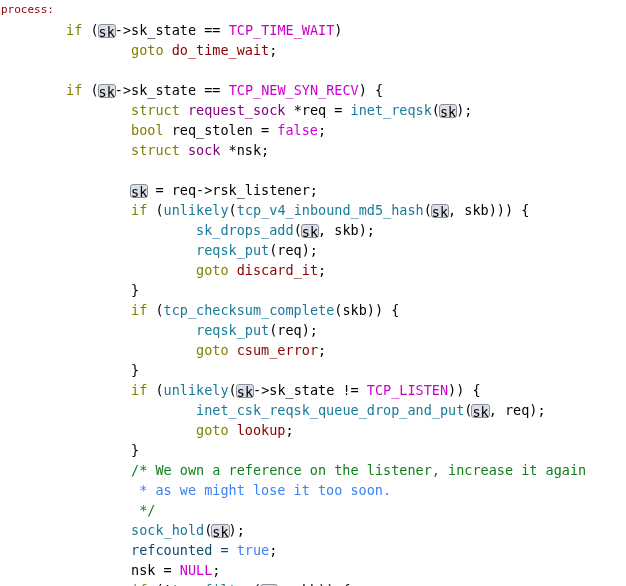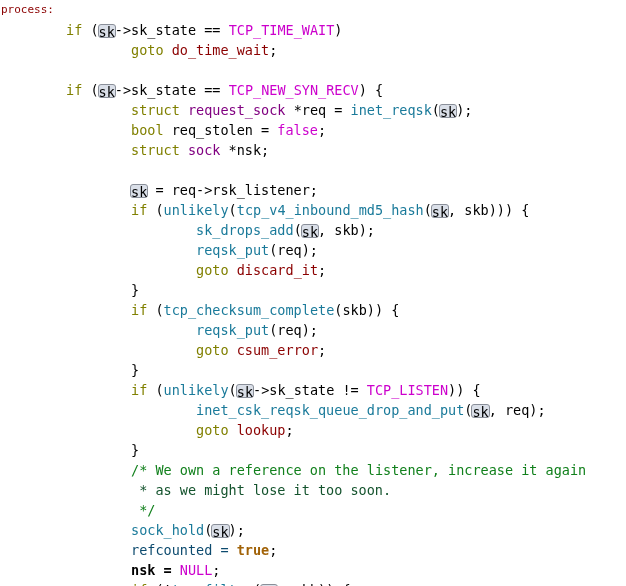--- a/index.html
+++ b/index.html
@@ -107,27 +107,27 @@
   <div class="code-line" style="height: 20px; line-height: 20px; font-size: 13.5px;"><span class="t-plain" style="color: rgb(0, 0, 0);">                </span><span class="t-kw" style="color: rgb(128, 128, 0);">if</span><span class="t-plain" style="color: rgb(0, 0, 0);"> (</span><span class="t-func" style="color: rgb(26, 122, 154);">unlikely</span><span class="t-plain" style="color: rgb(0, 0, 0);">(</span><span class="occ" style="background: rgb(218, 223, 232); border-color: rgb(138, 143, 153);">sk</span><span class="t-plain" style="color: rgb(0, 0, 0);">-&gt;sk_state != </span><span class="t-const" style="color: rgb(204, 0, 204);">TCP_LISTEN</span><span class="t-plain" style="color: rgb(0, 0, 0);">)) {</span></div>
 
   <div class="code-line" style="height: 20px; line-height: 20px; font-size: 13.5px;"><span class="t-plain" style="color: rgb(0, 0, 0);">                        </span><span class="t-func" style="color: rgb(26, 122, 154);">inet_csk_reqsk_queue_drop_and_put</span><span class="t-plain" style="color: rgb(0, 0, 0);">(</span><span class="occ" style="background: rgb(218, 223, 232); border-color: rgb(138, 143, 153);">sk</span><span class="t-plain" style="color: rgb(0, 0, 0);">, req);</span></div>
 
   <div class="code-line" style="height: 20px; line-height: 20px; font-size: 13.5px;"><span class="t-plain" style="color: rgb(0, 0, 0);">                        </span><span class="t-kw" style="color: rgb(128, 128, 0);">goto</span><span class="t-plain" style="color: rgb(0, 0, 0);"> </span><span class="t-label" style="color: rgb(139, 0, 0);">lookup</span><span class="t-plain" style="color: rgb(0, 0, 0);">;</span></div>
 
   <div class="code-line" style="height: 20px; line-height: 20px; font-size: 13.5px;"><span class="t-plain" style="color: rgb(0, 0, 0);">                </span><span class="t-plain" style="color: rgb(0, 0, 0);">}</span></div>
 
   <div class="code-line" style="height: 20px; line-height: 20px; font-size: 13.5px;"><span class="t-plain" style="color: rgb(0, 0, 0);">                </span><span class="t-comment" style="color: rgb(17, 128, 28);">/* We own a reference on the listener, increase it again</span></div>
 
-  <div class="code-line" style="height: 20px; line-height: 20px; font-size: 13.5px;"><span class="t-plain" style="color: rgb(0, 0, 0);">                 </span><span class="t-comment" style="color: #14532d;">* as we might lose it too soon.</span></div>
+  <div class="code-line" style="height: 20px; line-height: 20px; font-size: 13.5px;"><span class="t-plain" style="color: rgb(0, 0, 0);">                 </span><span class="t-comment" style="color: #3b82f6;">* as we might lose it too soon.</span></div>
 
   <div class="code-line" style="height: 20px; line-height: 20px; font-size: 13.5px;"><span class="t-plain" style="color: rgb(0, 0, 0);">                 </span><span class="t-comment" style="color: rgb(17, 128, 28);">*/</span></div>
 
   <div class="code-line" style="height: 20px; line-height: 20px; font-size: 13.5px;"><span class="t-plain" style="color: rgb(0, 0, 0);">                </span><span class="t-func" style="color: rgb(26, 122, 154);">sock_hold</span><span class="t-plain" style="color: rgb(0, 0, 0);">(</span><span class="occ" style="background: rgb(218, 223, 232); border-color: rgb(138, 143, 153);">sk</span><span class="t-plain" style="color: rgb(0, 0, 0);">);</span></div>
 
-  <div class="code-line" style="height: 20px; line-height: 20px; font-size: 13.5px;"><span class="t-plain" style="color: rgb(0, 0, 0);">                </span><span class="t-plain" style="color: #0c4a6e;">refcounted = </span><span class="t-const" style="color: #a16207; font-weight: bold;">true</span><span class="t-plain" style="color: rgb(0, 0, 0);">;</span></div>
+  <div class="code-line" style="height: 20px; line-height: 20px; font-size: 13.5px;"><span class="t-plain" style="color: rgb(0, 0, 0);">                </span><span class="t-plain" style="color: #0c4a6e;">refcounted = </span><span class="t-const" style="color: #3b82f6;">true</span><span class="t-plain" style="color: rgb(0, 0, 0);">;</span></div>
 
-  <div class="code-line" style="height: 20px; line-height: 20px; font-size: 13.5px;"><span class="t-plain" style="color: rgb(0, 0, 0);">                </span><span class="t-plain" style="color: rgb(0, 0, 0); font-weight: bold;">nsk = </span><span class="t-const" style="color: rgb(204, 0, 204);">NULL</span><span class="t-plain" style="color: rgb(0, 0, 0);">;</span></div>
+  <div class="code-line" style="height: 20px; line-height: 20px; font-size: 13.5px;"><span class="t-plain" style="color: rgb(0, 0, 0);">                </span><span class="t-plain" style="color: rgb(0, 0, 0);">nsk = </span><span class="t-const" style="color: rgb(204, 0, 204);">NULL</span><span class="t-plain" style="color: rgb(0, 0, 0);">;</span></div>
 
   <div id="last-line-clip">
     <div class="code-line" style="height: 20px; line-height: 20px; font-size: 13.5px;"><span class="t-plain" style="color: rgb(0, 0, 0);">                </span><span class="t-kw" style="color: rgb(128, 128, 0);">if</span><span class="t-plain" style="color: rgb(0, 0, 0);"> (!</span><span class="t-func" style="color: rgb(26, 122, 154);">tcp_filter</span><span class="t-plain" style="color: rgb(0, 0, 0);">(</span><span class="occ" style="background: rgb(218, 223, 232); border-color: rgb(138, 143, 153);">sk</span><span class="t-plain" style="color: rgb(0, 0, 0);">, skb)) {</span></div>
   </div>
 
 </div>
 
 </body></html>

